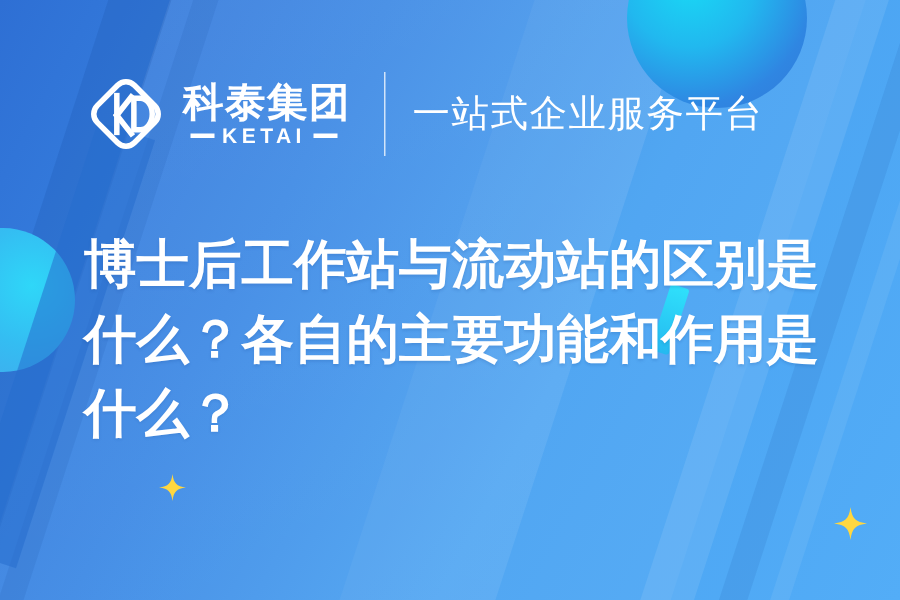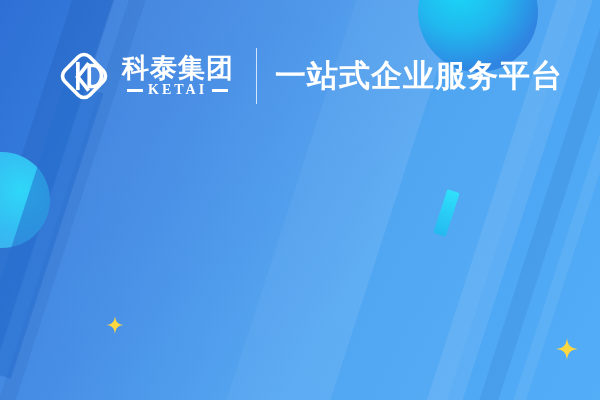--- a/index.html
+++ b/index.html
@@ -116,21 +116,21 @@
 
   
   .header {
     position: absolute;
     left: 56px; top: 38px;
     display: flex;
     align-items: center;
     height: 76px;
   }
   .logo-mark { width: 56px; height: 56px; flex: 0 0 auto; }
-  .logo-text { margin-left: 10px; display: flex; flex-direction: column; justify-content: center; font-family: Liberation Serif, serif; }
+  .logo-text { margin-left: 10px; display: flex; flex-direction: column; justify-content: center; }
   .logo-cn {
     color: #ffffff;
     font-size: 27px;
     font-weight: 700;
     letter-spacing: 1px;
     line-height: 1.05;
     white-space: nowrap;
   }
   .logo-en {
     color: #ffffff;
@@ -151,22 +151,22 @@
   .divider {
     width: 1px;
     height: 56px;
     background: rgba(255,255,255,0.75);
     margin: 0 18px 0 22px;
     flex: 0 0 auto;
   }
   .tagline { display: flex; flex-direction: column; justify-content: center; }
   .tagline-main {
     color: #ffffff;
-    font-size: 31px;
-    font-weight: 700;
+    font-size: 25px;
+    font-weight: 400;
     letter-spacing: 1px;
     line-height: 1.12;
     white-space: nowrap;
   }
   .tagline-sub {
     color: #ffffff;
     font-size: 16px;
     font-weight: 400;
     letter-spacing: 1px;
     margin-top: 5px;
@@ -246,14 +246,15 @@
     </div>
 
     <div class="divider"></div>
 
     <div class="tagline">
       <div class="tagline-main">一站式企业服务平台</div>
     </div>
 
   </div>
 
+  <div class="headline">博士后工作站与流动站的区别是什么？各自的主要功能和作用是什么？</div>
 
 </div>
 
 </body></html>

